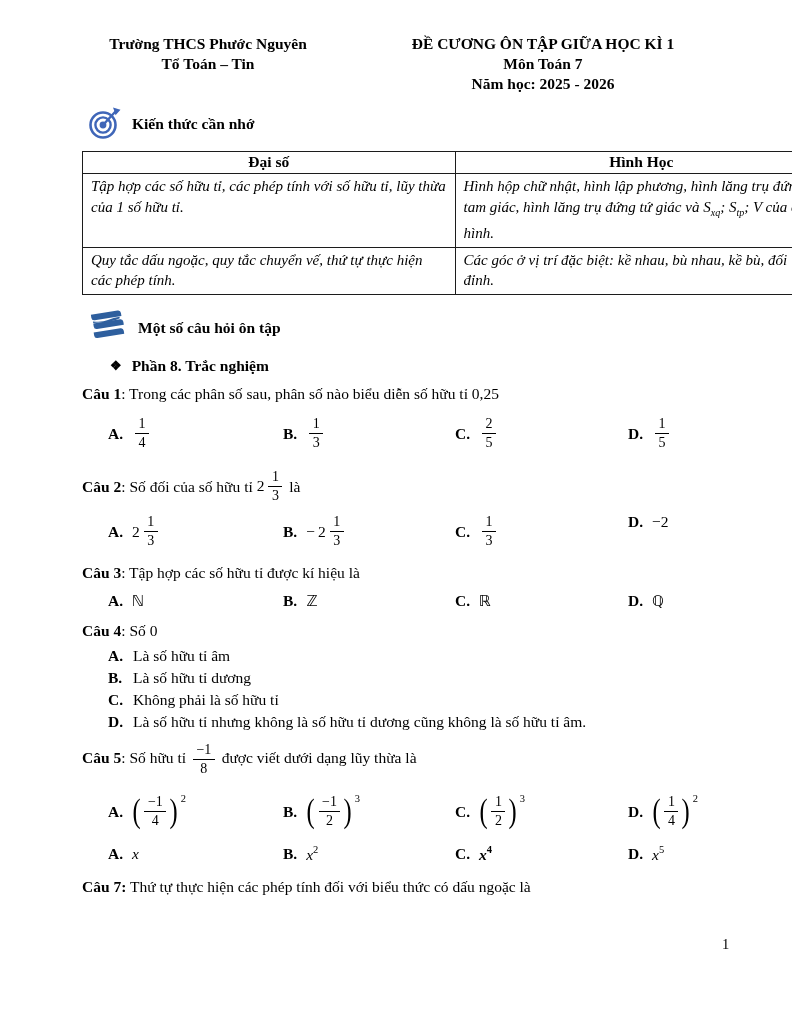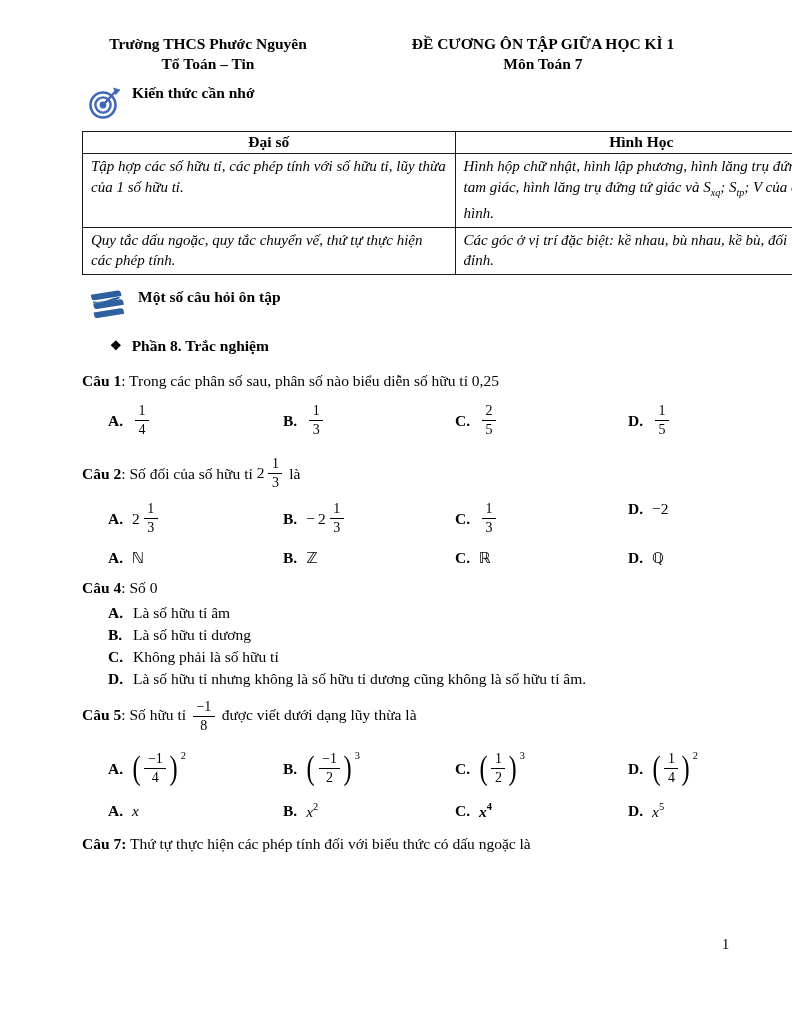--- a/index.html
+++ b/index.html
@@ -6,36 +6,36 @@
   body{font-family:"Liberation Serif", serif; color:#000;}
   .page{position:relative; width:792px; height:1024px; background:#fff; box-sizing:border-box;
         padding:34px 58px 12px 82px; font-size:15.5px; overflow:hidden;}
 
   
   .header{display:flex; align-items:flex-start;}
   .h-left{width:252px; text-align:center; font-weight:bold; line-height:20px; font-size:15.5px;}
   .h-right{width:366px; margin-left:26px; text-align:center; font-weight:bold; line-height:20px; font-size:15.5px;}
 
   
-  .sec-head{display:flex; align-items:flex-start; margin-top:10px;}
+  .sec-head{display:flex; align-items:center; margin-top:10px;}
   .sec-head .icon{flex:0 0 auto; margin-left:6px;}
   .sec-head .sec-title{font-weight:bold; margin-left:8px; padding-bottom:1px;}
 
   
   table.ktable{width:746px; border-collapse:collapse; margin-top:7px; table-layout:fixed;}
   .ktable th{border:1.6px solid #1c1c1c; font-size:15.5px; padding:1px 4px 2px; font-weight:bold;}
   .ktable td{border:1.6px solid #1c1c1c; font-style:italic; font-size:15px; padding:2px 8px 3px; line-height:20.5px; vertical-align:top;}
   .ktable sub{font-size:10px;}
 
   
   .part1{margin-top:7px; padding-left:28px; font-weight:bold; display:flex; align-items:center;}
   .part1 .bullet{font-size:13px; margin-right:10px;}
 
   
-  .qline{margin-top:15px; line-height:22px;}
+  .qline{margin-top:8px; line-height:22px;}
   .qlab{font-weight:bold;}
   .opts{display:grid; grid-template-columns:175px 172px 173px auto; padding-left:26px; align-items:center;}
   .opt{display:flex; align-items:center;}
   .olet{font-weight:bold; margin-right:9px;}
   .opt-top{align-self:start; padding-top:3px;}
 
   
   .frac{display:inline-flex; flex-direction:column; align-items:center; font-size:14px;
         line-height:1.18; vertical-align:middle; margin:0 3px;}
   .fnum{border-bottom:1.3px solid #000; padding:0 3.5px 0.5px;}
@@ -69,20 +69,21 @@
 <div class="page">
 
   <div class="header">
     <div class="h-left">
       <div>Trường THCS Phước Nguyên</div>
       <div>Tổ Toán – Tin</div>
     </div>
     <div class="h-right">
       <div>ĐỀ CƯƠNG ÔN TẬP GIỮA HỌC KÌ 1</div>
       <div>Môn Toán 7</div>
+      <div>Năm học: 2025 - 2026</div>
     </div>
   </div>
 
   <div class="sec-head">
     <span class="icon">
       <svg width="36" height="36" viewBox="0 0 36 36">
         <circle cx="15" cy="21" r="12.5" fill="none" stroke="#3f66b8" stroke-width="2.6"></circle>
         <circle cx="15" cy="21" r="7.6" fill="none" stroke="#3f66b8" stroke-width="2.4"></circle>
         <circle cx="15" cy="21" r="3.4" fill="#3f66b8"></circle>
         <line x1="15" y1="21" x2="27" y2="8" stroke="#3f66b8" stroke-width="2.4" stroke-linecap="round"></line>
@@ -203,20 +204,23 @@
           <span class="fnum">1</span>
           <span class="fden">3</span>
         </span>
       </div>
     <div class="opt opt-top">
         <span class="olet">D.</span>
         <span>−2</span>
       </div>
   </div>
 
+  <div class="qline" style="margin-top:8px;">
+    <span class="qlab">Câu 3</span><span>: Tập hợp các số hữu tỉ được kí hiệu là</span>
+  </div>
   <div class="opts" style="margin-top:8px;">
     <div class="opt">
         <span class="olet">A.</span>
         <span class="setsym">ℕ</span>
       </div>
     <div class="opt">
         <span class="olet">B.</span>
         <span class="setsym">ℤ</span>
       </div>
     <div class="opt">

